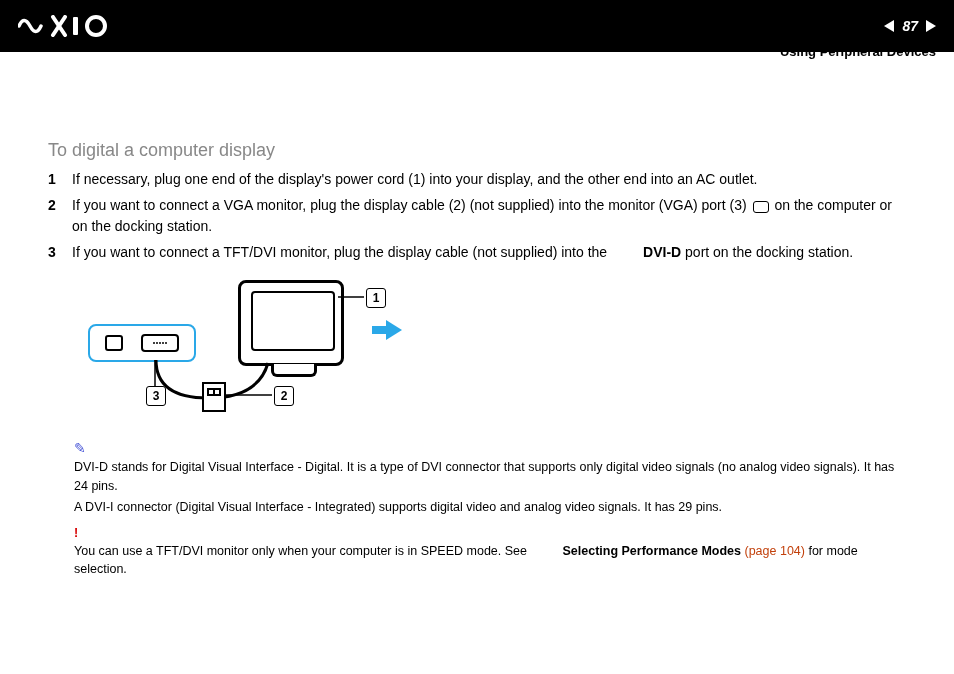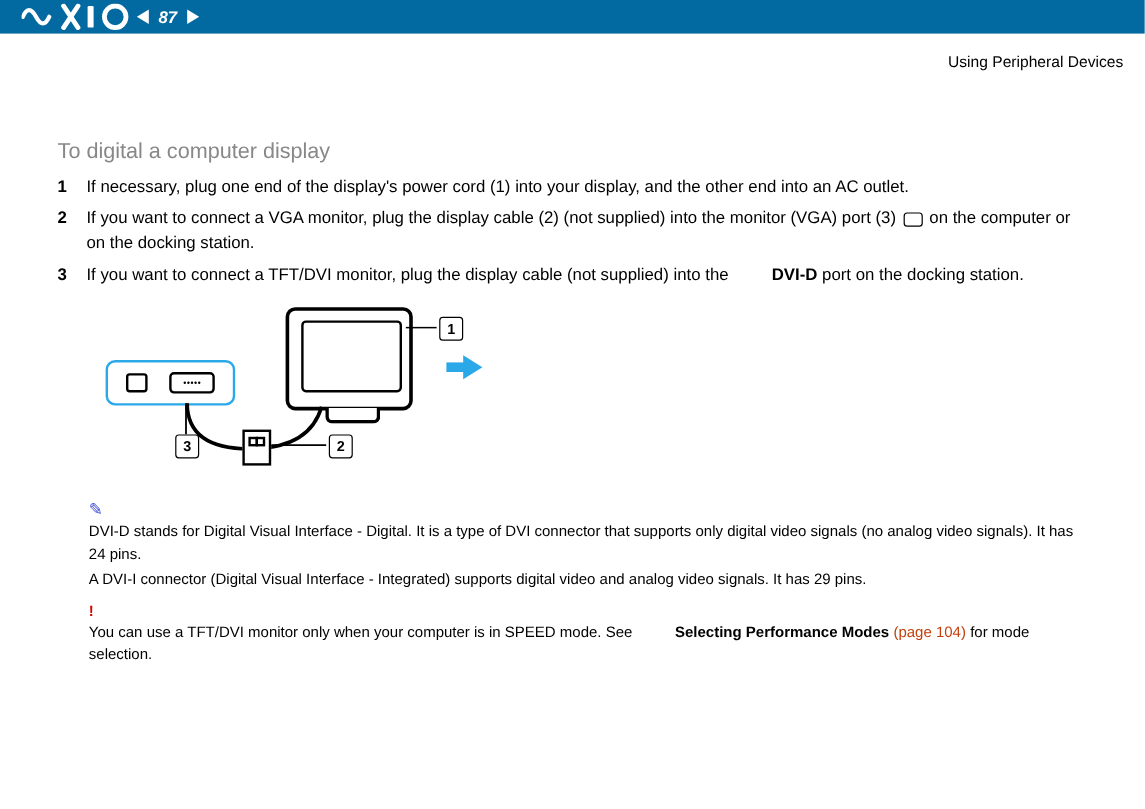--- a/index.html
+++ b/index.html
@@ -4,24 +4,25 @@
 <style>
   body {
     margin: 0;
     font-family: Arial, Helvetica, sans-serif;
     font-size: 14px;
     color: #000;
     background: #fff;
     width: 954px;
   }
   .topbar {
-    background: #0369a1;
-    height: 28px;
-    display: flex;
-    align-items: center;
+    background: #000000;
+    height: 52px;
+    display: flex;
+    align-items: center;
+    justify-content: space-between;
     padding: 0 18px;
   }
   .logo {
     color: #fff;
     font-size: 20px;
     font-weight: bold;
     letter-spacing: -1px;
     display: flex;
     align-items: center;
     gap: 2px;
@@ -42,21 +43,21 @@
   .page-num {
     color: #fff;
     font-style: italic;
     font-weight: bold;
     font-size: 14px;
   }
   .section-title {
     position: absolute;
     right: 18px;
     top: 44px;
-    font-weight: normal;
+    font-weight: bold;
     font-size: 13px;
   }
   .content {
     padding: 70px 48px 20px 48px;
     position: relative;
   }
   h1 {
     color: #4452d6;
     font-weight: normal;
     font-size: 24px;

